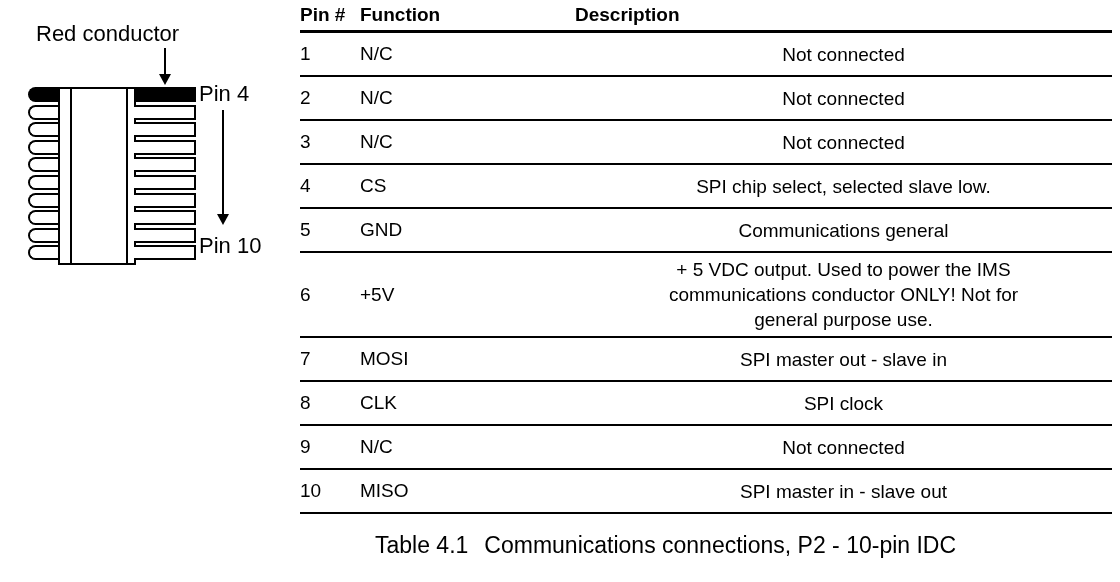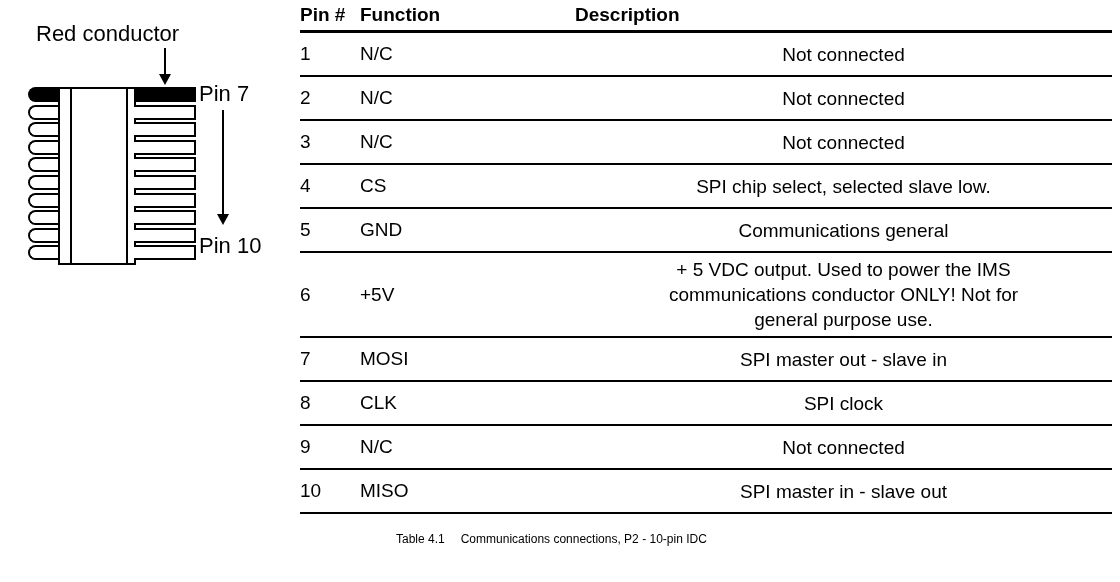--- a/index.html
+++ b/index.html
@@ -148,23 +148,23 @@
   }
   td.cell-desc {
     padding-left: 0px;
     line-height: 25px;
   }
   td.cell-desc .desc-line { display: block; text-align: center; }
 
   
   #table-caption {
     position: absolute;
-    left: 396px;
+    left: 375px;
     top: 532px;
-    font-size: 12px;
+    font-size: 23px;
     white-space: nowrap;
   }
   #table-caption .cap-gap { display: inline-block; width: 16px; }
 </style>
 </head>
 <body>
 
 <div id="diagram">
 
   <div class="diag-label" id="red-conductor-label">Red conductor</div>
@@ -194,21 +194,21 @@
       <div class="strip-right" style="left: 134px; top: 122.2px;"></div>
       <div class="strip-right" style="left: 134px; top: 139.8px;"></div>
       <div class="strip-right" style="left: 134px; top: 157.4px;"></div>
       <div class="strip-right" style="left: 134px; top: 175px;"></div>
       <div class="strip-right" style="left: 134px; top: 192.6px;"></div>
       <div class="strip-right" style="left: 134px; top: 210.2px;"></div>
       <div class="strip-right" style="left: 134px; top: 227.8px;"></div>
       <div class="strip-right" style="left: 134px; top: 245.4px;"></div>
     </div>
 
-  <div class="diag-label" id="pin1-label">Pin 7</div>
+  <div class="diag-label" id="pin1-label">Pin 4</div>
 
   <div class="arrow-line" id="pin-arrow-line"></div>
   <div class="arrow-head" id="pin-arrow-head"></div>
 
   <div class="diag-label" id="pin10-label">Pin 10</div>
 </div>
 
 <div id="pin-table-wrap">
   <table class="pin-table">
     <colgroup>

